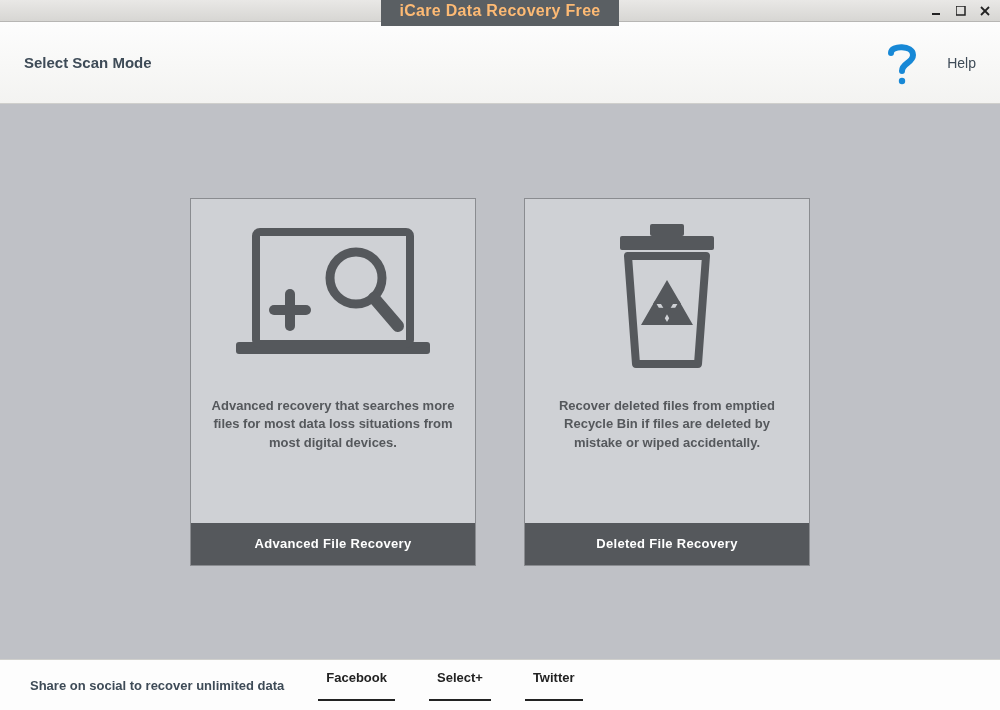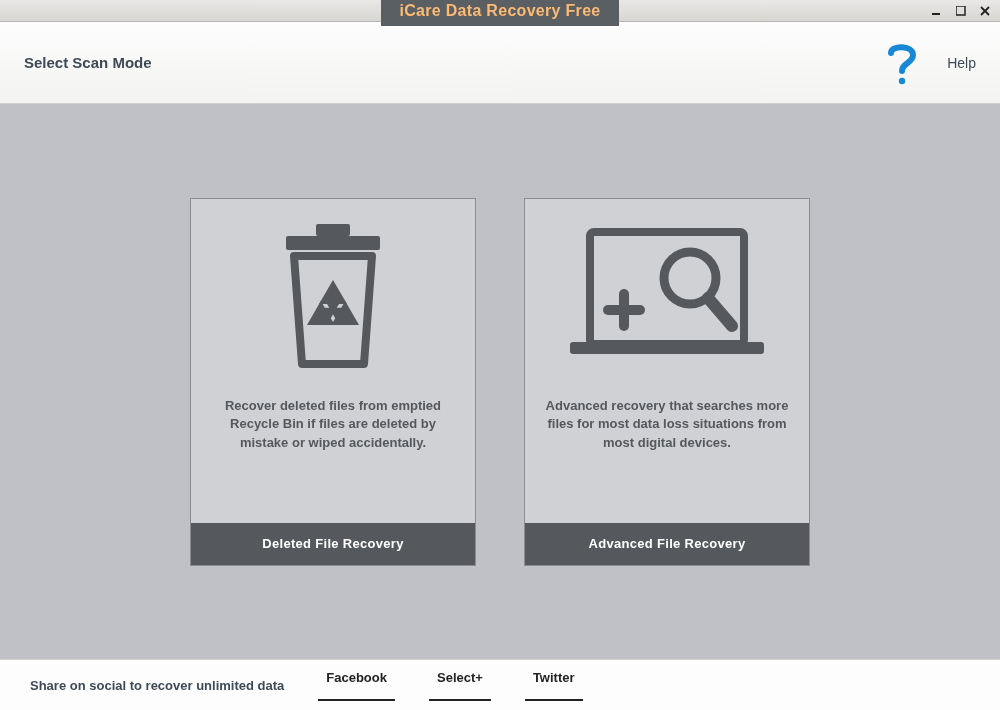--- a/index.html
+++ b/index.html
@@ -175,61 +175,61 @@
       </svg>
     </span>
     <span class="help-label">Help</span>
   </div>
 </div>
 
 <div class="main-area">
 
   <div class="mode-card">
     <div class="card-icon-area">
+      <svg width="210" height="160" viewBox="0 0 210 160">
+
+        <rect x="8" y="128" width="194" height="12" rx="3" fill="#55585c"></rect>
+
+        <rect x="28" y="18" width="154" height="112" rx="4" fill="none" stroke="#55585c" stroke-width="8"></rect>
+
+        <g stroke="#55585c" stroke-width="10" stroke-linecap="round">
+          <line x1="62" y1="80" x2="62" y2="112"></line>
+          <line x1="46" y1="96" x2="78" y2="96"></line>
+        </g>
+
+        <circle cx="128" cy="64" r="26" fill="none" stroke="#55585c" stroke-width="9"></circle>
+        <line x1="146" y1="84" x2="170" y2="112" stroke="#55585c" stroke-width="12" stroke-linecap="round"></line>
+      </svg>
+    </div>
+    <div class="card-desc">Advanced recovery that searches more files for most data loss situations from most digital devices.</div>
+    <div class="card-label-bar">Advanced File Recovery</div>
+  </div>
+
+  <div class="mode-card">
+    <div class="card-icon-area">
       <svg width="150" height="160" viewBox="0 0 150 160">
 
         <rect x="28" y="22" width="94" height="14" rx="2" fill="#55585c"></rect>
         <rect x="58" y="10" width="34" height="12" rx="2" fill="#55585c"></rect>
 
         <path d="M36 42 L114 42 L106 150 L44 150 Z" fill="none" stroke="#55585c" stroke-width="8" stroke-linejoin="round"></path>
 
         <g transform="translate(75,96)">
           <g fill="#55585c">
             <path d="M0 -30 L14 -6 L6 -6 L0 4 L-6 -6 L-14 -6 Z" transform="rotate(0)"></path>
             <path d="M0 -30 L14 -6 L6 -6 L0 4 L-6 -6 L-14 -6 Z" transform="rotate(120)"></path>
             <path d="M0 -30 L14 -6 L6 -6 L0 4 L-6 -6 L-14 -6 Z" transform="rotate(240)"></path>
           </g>
         </g>
       </svg>
     </div>
     <div class="card-desc">Recover deleted files from emptied Recycle Bin if files are deleted by mistake or wiped accidentally.</div>
     <div class="card-label-bar">Deleted File Recovery</div>
   </div>
 
-  <div class="mode-card">
-    <div class="card-icon-area">
-      <svg width="210" height="160" viewBox="0 0 210 160">
-
-        <rect x="8" y="128" width="194" height="12" rx="3" fill="#55585c"></rect>
-
-        <rect x="28" y="18" width="154" height="112" rx="4" fill="none" stroke="#55585c" stroke-width="8"></rect>
-
-        <g stroke="#55585c" stroke-width="10" stroke-linecap="round">
-          <line x1="62" y1="80" x2="62" y2="112"></line>
-          <line x1="46" y1="96" x2="78" y2="96"></line>
-        </g>
-
-        <circle cx="128" cy="64" r="26" fill="none" stroke="#55585c" stroke-width="9"></circle>
-        <line x1="146" y1="84" x2="170" y2="112" stroke="#55585c" stroke-width="12" stroke-linecap="round"></line>
-      </svg>
-    </div>
-    <div class="card-desc">Advanced recovery that searches more files for most data loss situations from most digital devices.</div>
-    <div class="card-label-bar">Advanced File Recovery</div>
-  </div>
-
 </div>
 
 <div class="footer-bar">
   <span class="footer-text">Share on social to recover unlimited data</span>
   <span class="social-link">Facebook</span>
   <span class="social-link">Select+</span>
   <span class="social-link">Twitter</span>
 </div>
 
 </body></html>

